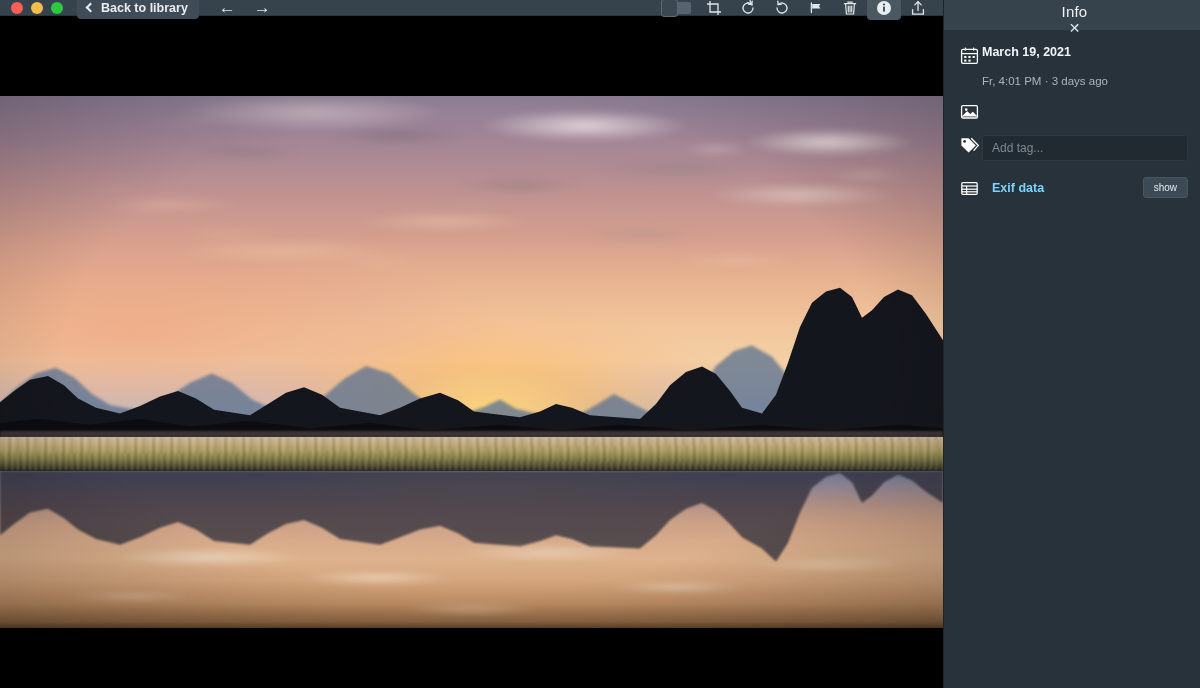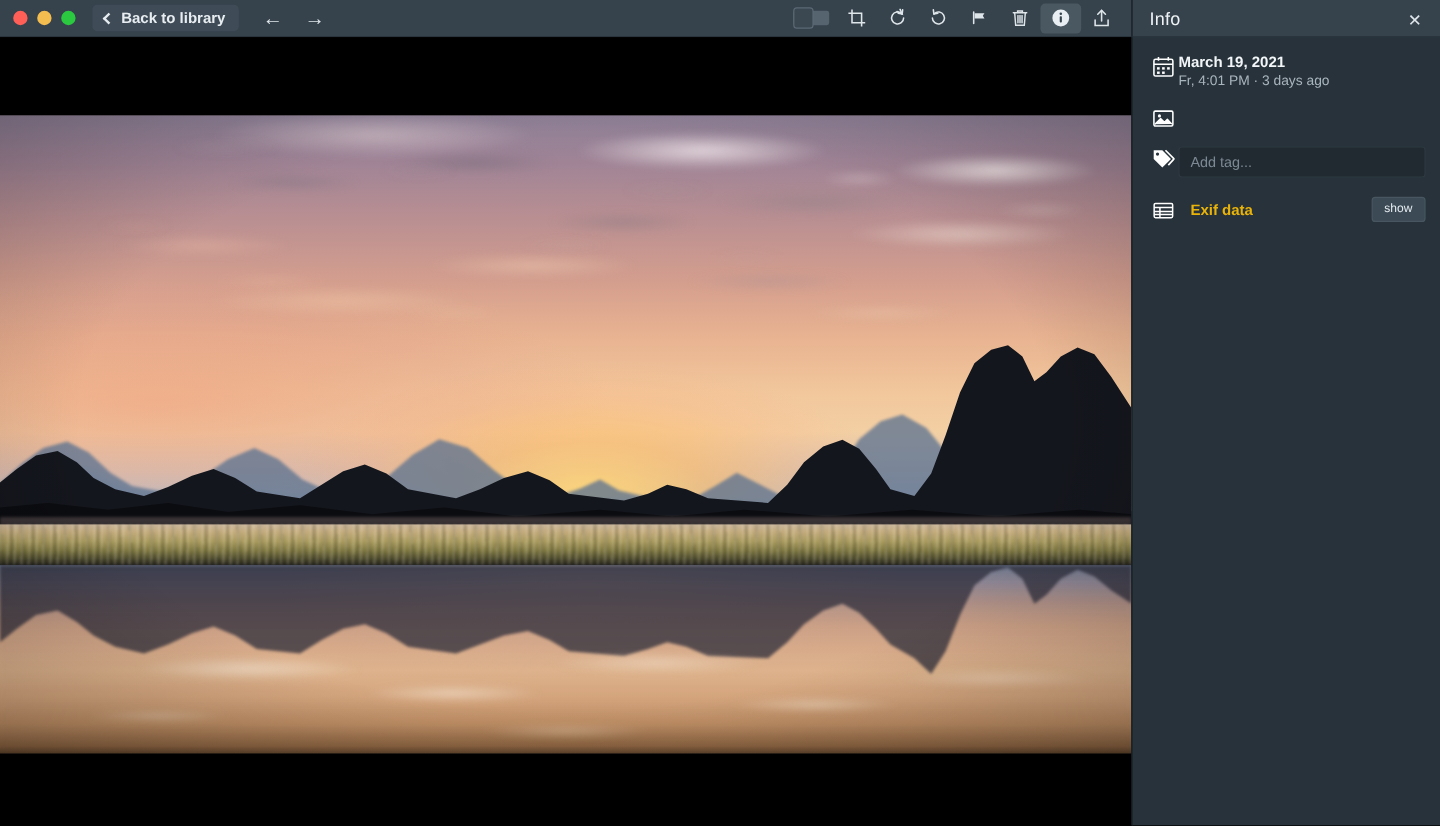--- a/index.html
+++ b/index.html
@@ -18,21 +18,21 @@
     width: 1200px;
     height: 688px;
     background: #000;
   }
 
   
   .titlebar {
     position: absolute;
     top: 0; left: 0;
     width: 943px;
-    height: 31px;
+    height: 16px;
     background: #36424c;
     display: flex;
     align-items: center;
     padding: 0 8px 0 11px;
     border-bottom: 1px solid #2a343d;
   }
 
   .traffic {
     display: flex;
     align-items: center;
@@ -318,20 +318,21 @@
     border-left: 1px solid #1d252b;
   }
 
   .panel-header {
     height: 31px;
     background: #36424c;
     display: flex;
     align-items: center;
     padding: 3px 9px 0 14px;
     border-bottom: 1px solid #2a343d;
+    flex-direction: column;
   }
   .panel-title {
     flex: 1;
     color: #eef2f5;
     font-size: 15px;
     font-weight: normal;
     letter-spacing: 0.2px;
   }
   .panel-close {
     width: 24px; height: 22px;
@@ -370,21 +371,21 @@
     font-size: 12.5px;
     font-weight: bold;
     white-space: nowrap;
     overflow: hidden;
     text-overflow: ellipsis;
     flex: 1;
   }
   .row-sub {
     color: #a9b5bd;
     font-size: 11.5px;
-    margin-top: 3px;
+    margin-top: 16px;
     white-space: nowrap;
   }
 
   .meta-line {
     display: flex;
     justify-content: space-between;
     color: #a9b5bd;
     font-size: 11.5px;
     margin-top: 4px;
     padding-right: 2px;
@@ -426,21 +427,21 @@
   .tag-input::placeholder { color: #7c8994; }
 
   .exif-row {
     display: flex;
     align-items: center;
     padding: 16px 12px 0 14px;
     gap: 12px;
   }
   .exif-label {
     flex: 1;
-    color: #eab308;
+    color: #7dd3fc;
     font-size: 12.5px;
     font-weight: bold;
   }
   .show-btn {
     height: 21px;
     padding: 0 10px;
     background: #3c4a55;
     border: 1px solid #475660;
     border-radius: 3px;
     color: #e4ebef;

